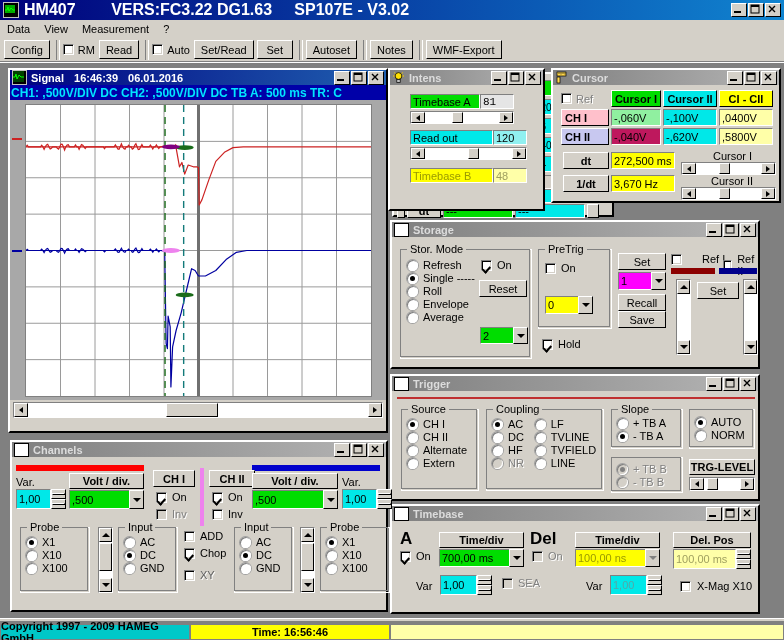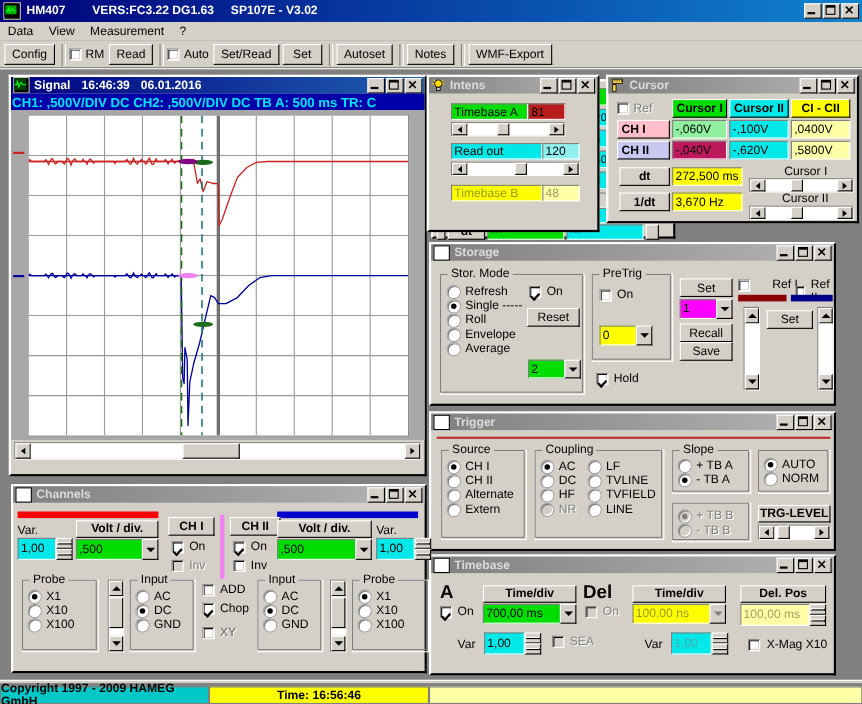--- a/index.html
+++ b/index.html
@@ -18,21 +18,21 @@
   .tbar.inactive .tt{color:#dcdcdc;}
   .tbar .tt.dark{color:#fff;}
   .wbtns{display:flex;gap:1px;}
   .wb{width:14px;height:12px;background:#d4d0c8;border-top:1px solid #fff;border-left:1px solid #fff;border-right:1px solid #000;border-bottom:1px solid #000;font-size:8px;line-height:10px;text-align:center;color:#000;font-family:"Liberation Sans",sans-serif;position:relative;}
   .wb svg{position:absolute;left:0;top:0;}
 
   
   .titlebar{position:absolute;left:0;top:0;width:784px;height:20px;
     background:linear-gradient(90deg,#00007b 0%,#1084d0 100%);display:flex;align-items:center;}
   .titlebar .appicon{width:14px;height:14px;margin-left:3px;background:#000;border:1px solid #c0c0c0;position:relative;}
-  .titlebar .apptxt{color:#fff;font-weight:bold;font-size:11px;margin-left:5px;white-space:pre;}
+  .titlebar .apptxt{color:#fff;font-weight:bold;font-size:16px;margin-left:5px;white-space:pre;}
   .titlebar .wbtns{margin-left:auto;margin-right:3px;}
   .menubar{position:absolute;left:0;top:20px;width:784px;height:17px;background:#d4d0c8;display:flex;align-items:center;}
   .menubar span{padding:1px 7px;font-size:11px;color:#000;}
   .toolbar{position:absolute;left:0;top:37px;width:784px;height:25px;background:#d4d0c8;display:flex;align-items:center;padding-left:4px;}
   .tbtn{height:19px;background:#d4d0c8;border-top:1px solid #fff;border-left:1px solid #fff;border-right:1px solid #000;border-bottom:1px solid #000;
         display:flex;align-items:center;justify-content:center;padding:0 6px;font-size:11px;margin-right:3px;box-sizing:border-box;}
   .tsep{width:2px;height:20px;border-left:1px solid #808080;border-right:1px solid #fff;margin:0 3px;}
   .tchk{display:flex;align-items:center;margin-right:4px;}
   .cbox{width:11px;height:11px;background:#fff;border-top:1px solid #808080;border-left:1px solid #808080;border-right:1px solid #fff;border-bottom:1px solid #fff;
         box-shadow:inset 1px 1px 0 #000, inset -1px -1px 0 #d4d0c8;position:relative;box-sizing:border-box;}
@@ -292,21 +292,21 @@
             <svg width="12" height="10">
               <path d="M3 2 L9 8 M9 2 L3 8" stroke="#000" stroke-width="1.4"></path>
             </svg>
           </div>
       </div>
     </div>
 
     <div class="abs" style="left:20px;top:24px;width:104px;height:32px;">
       <div style="display:flex;height:15px;">
         <div class="fld" style="flex:1;background:#00dd00;">Timebase A</div>
-        <div class="fld" style="width:34px;background:#b91c1c;">81</div>
+        <div class="fld" style="width:34px;background:#e5e5e5;font-family:Liberation Mono, monospace;">81</div>
       </div>
       <div class="hsl" style="height:13px;margin-top:2px;">
         <div class="ab">
             <div class="arrl"></div>
           </div>
         <div class="tr">
           <div style="flex:0.43"></div>
             <div class="th"></div>
             <div style="flex:0.57"></div>
         </div>

